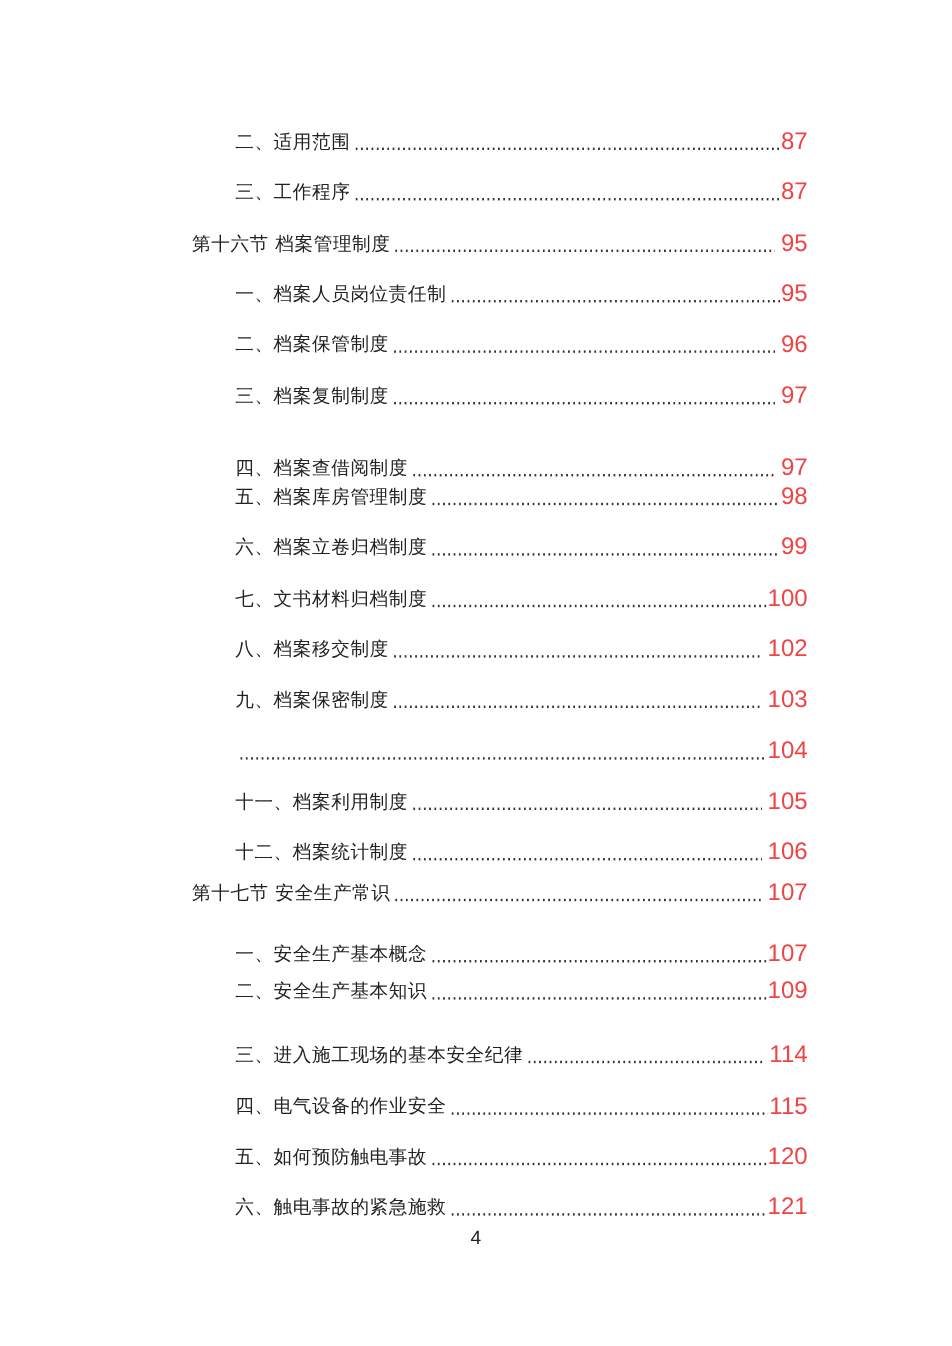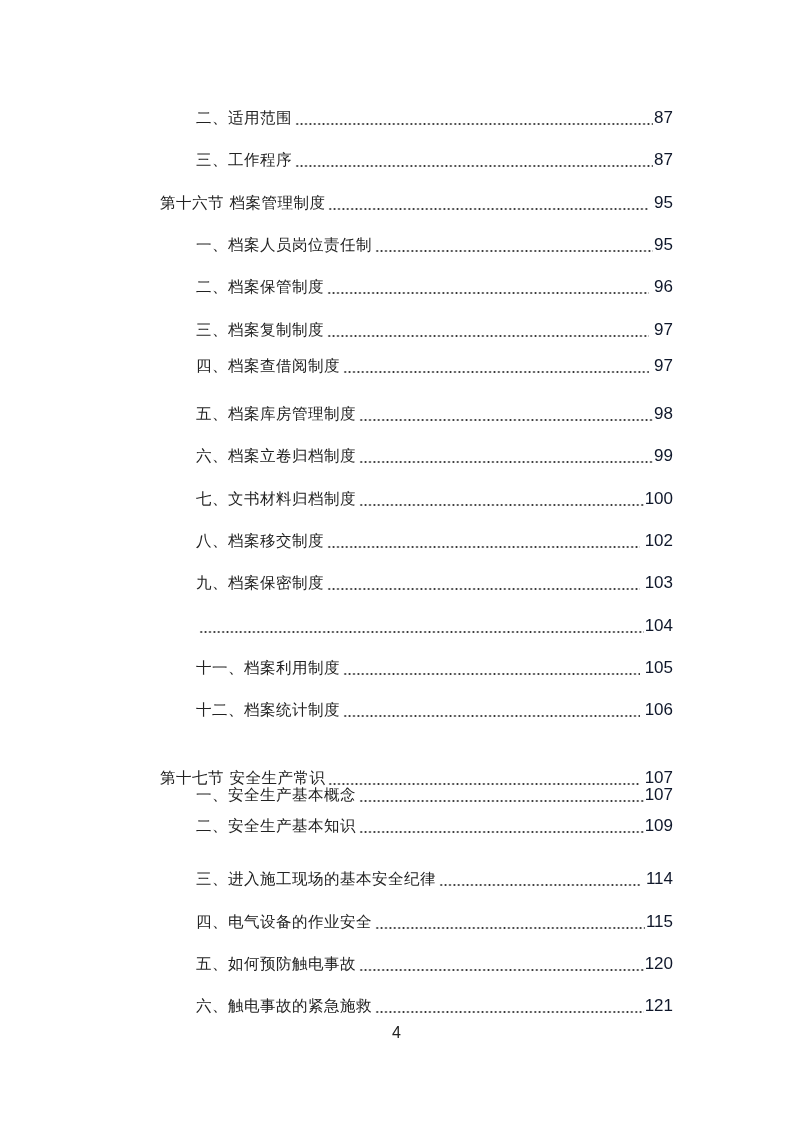--- a/index.html
+++ b/index.html
@@ -52,22 +52,22 @@
       right: 0;
       bottom: 6px;
       height: 2px;
       background-image: radial-gradient(circle, #333 0.9px, transparent 1.1px);
       background-size: 4.4px 2px;
       background-repeat: repeat-x;
     }
     .toc-page {
       flex: 0 0 auto;
       font-family: "Liberation Sans", "DejaVu Sans", sans-serif;
-      font-size: 17px;
-      color: #0f172a;
+      font-size: 20px;
+      color: #ef4444;
       text-align: right;
     }
     .toc-page.spaced { padding-left: 4px; }
     .page-footer {
       position: absolute;
       top: 1024px;
       left: 0;
       width: 793px;
       text-align: center;
       font-family: "Liberation Sans", "DejaVu Sans", sans-serif;
@@ -102,21 +102,21 @@
   <div class="toc-row level-2" style="top:169.2px">
     <span class="toc-title">二、档案保管制度</span>
     <span class="toc-leader"></span>
     <span class="toc-page spaced">96</span>
   </div>
   <div class="toc-row level-2" style="top:211.5px">
     <span class="toc-title">三、档案复制制度</span>
     <span class="toc-leader"></span>
     <span class="toc-page spaced">97</span>
   </div>
-  <div class="toc-row level-2" style="top:248px">
+  <div class="toc-row level-2" style="top:272px">
     <span class="toc-title">四、档案查借阅制度</span>
     <span class="toc-leader"></span>
     <span class="toc-page spaced">97</span>
   </div>
   <div class="toc-row level-2" style="top:296.1px">
     <span class="toc-title">五、档案库房管理制度</span>
     <span class="toc-leader"></span>
     <span class="toc-page">98</span>
   </div>
   <div class="toc-row level-2" style="top:338.4px">
@@ -146,21 +146,21 @@
   <div class="toc-row level-2" style="top:549.9px">
     <span class="toc-title">十一、档案利用制度</span>
     <span class="toc-leader"></span>
     <span class="toc-page spaced">105</span>
   </div>
   <div class="toc-row level-2" style="top:592px">
     <span class="toc-title">十二、档案统计制度</span>
     <span class="toc-leader"></span>
     <span class="toc-page spaced">106</span>
   </div>
-  <div class="toc-row level-1" style="top:660px">
+  <div class="toc-row level-1" style="top:626px">
     <span class="toc-title">第十七节  安全生产常识</span>
     <span class="toc-leader"></span>
     <span class="toc-page spaced">107</span>
   </div>
   <div class="toc-row level-2" style="top:676.8px">
     <span class="toc-title">一、安全生产基本概念</span>
     <span class="toc-leader"></span>
     <span class="toc-page">107</span>
   </div>
   <div class="toc-row level-2" style="top:708px">

